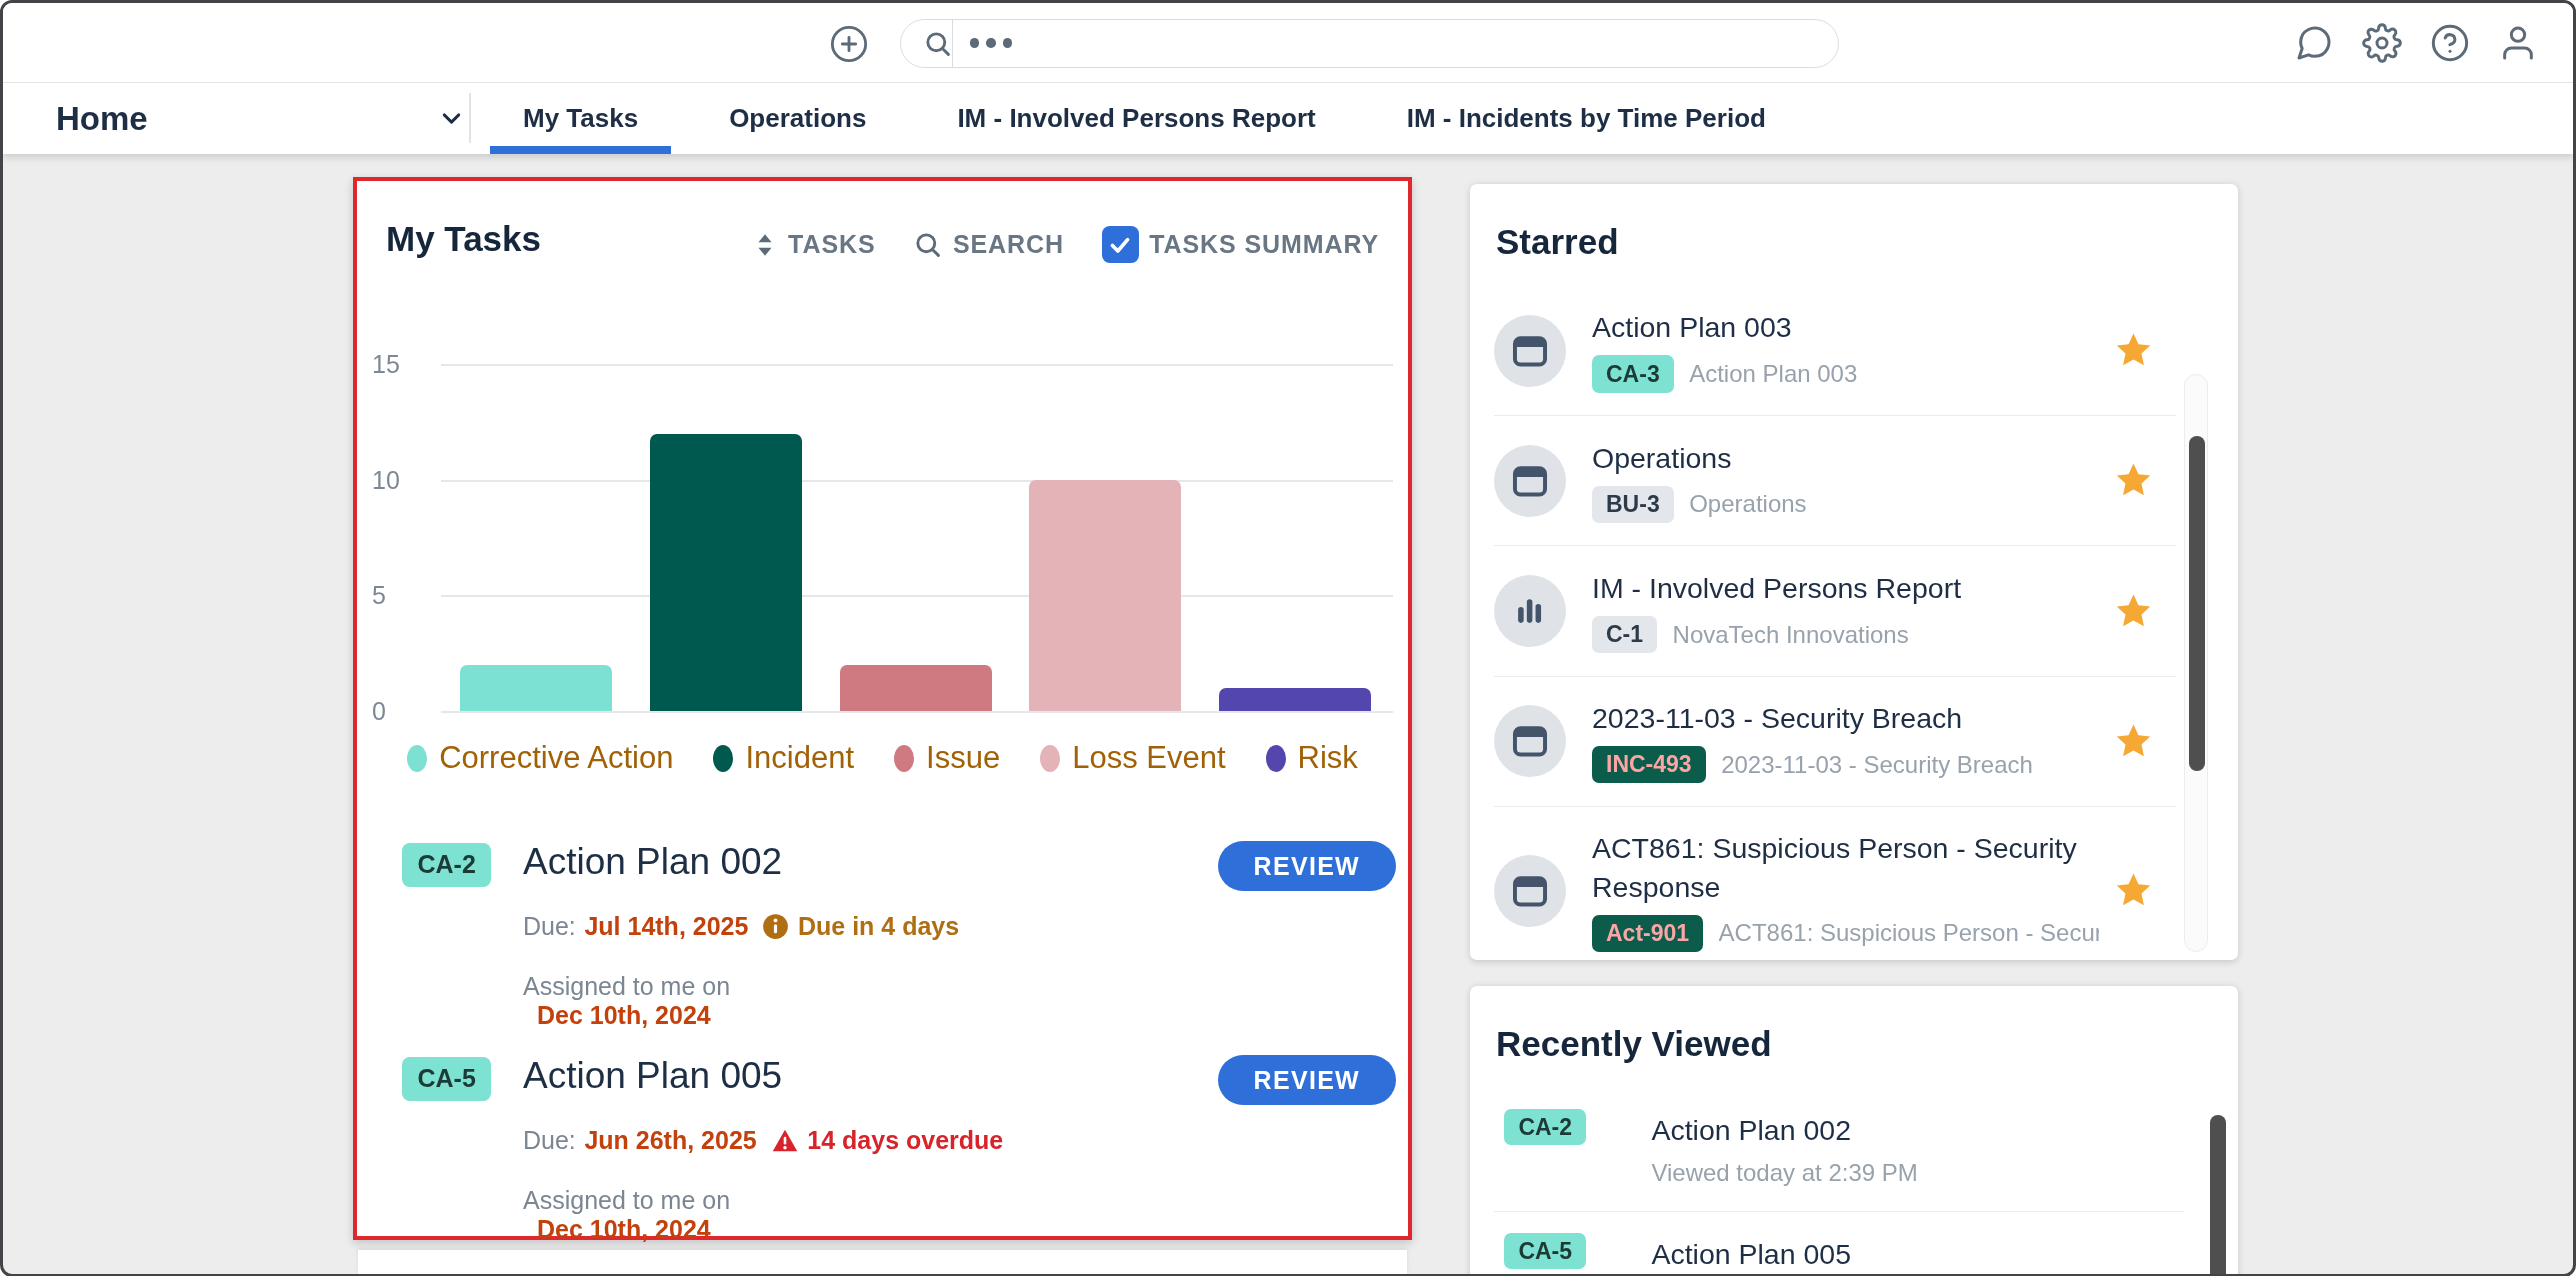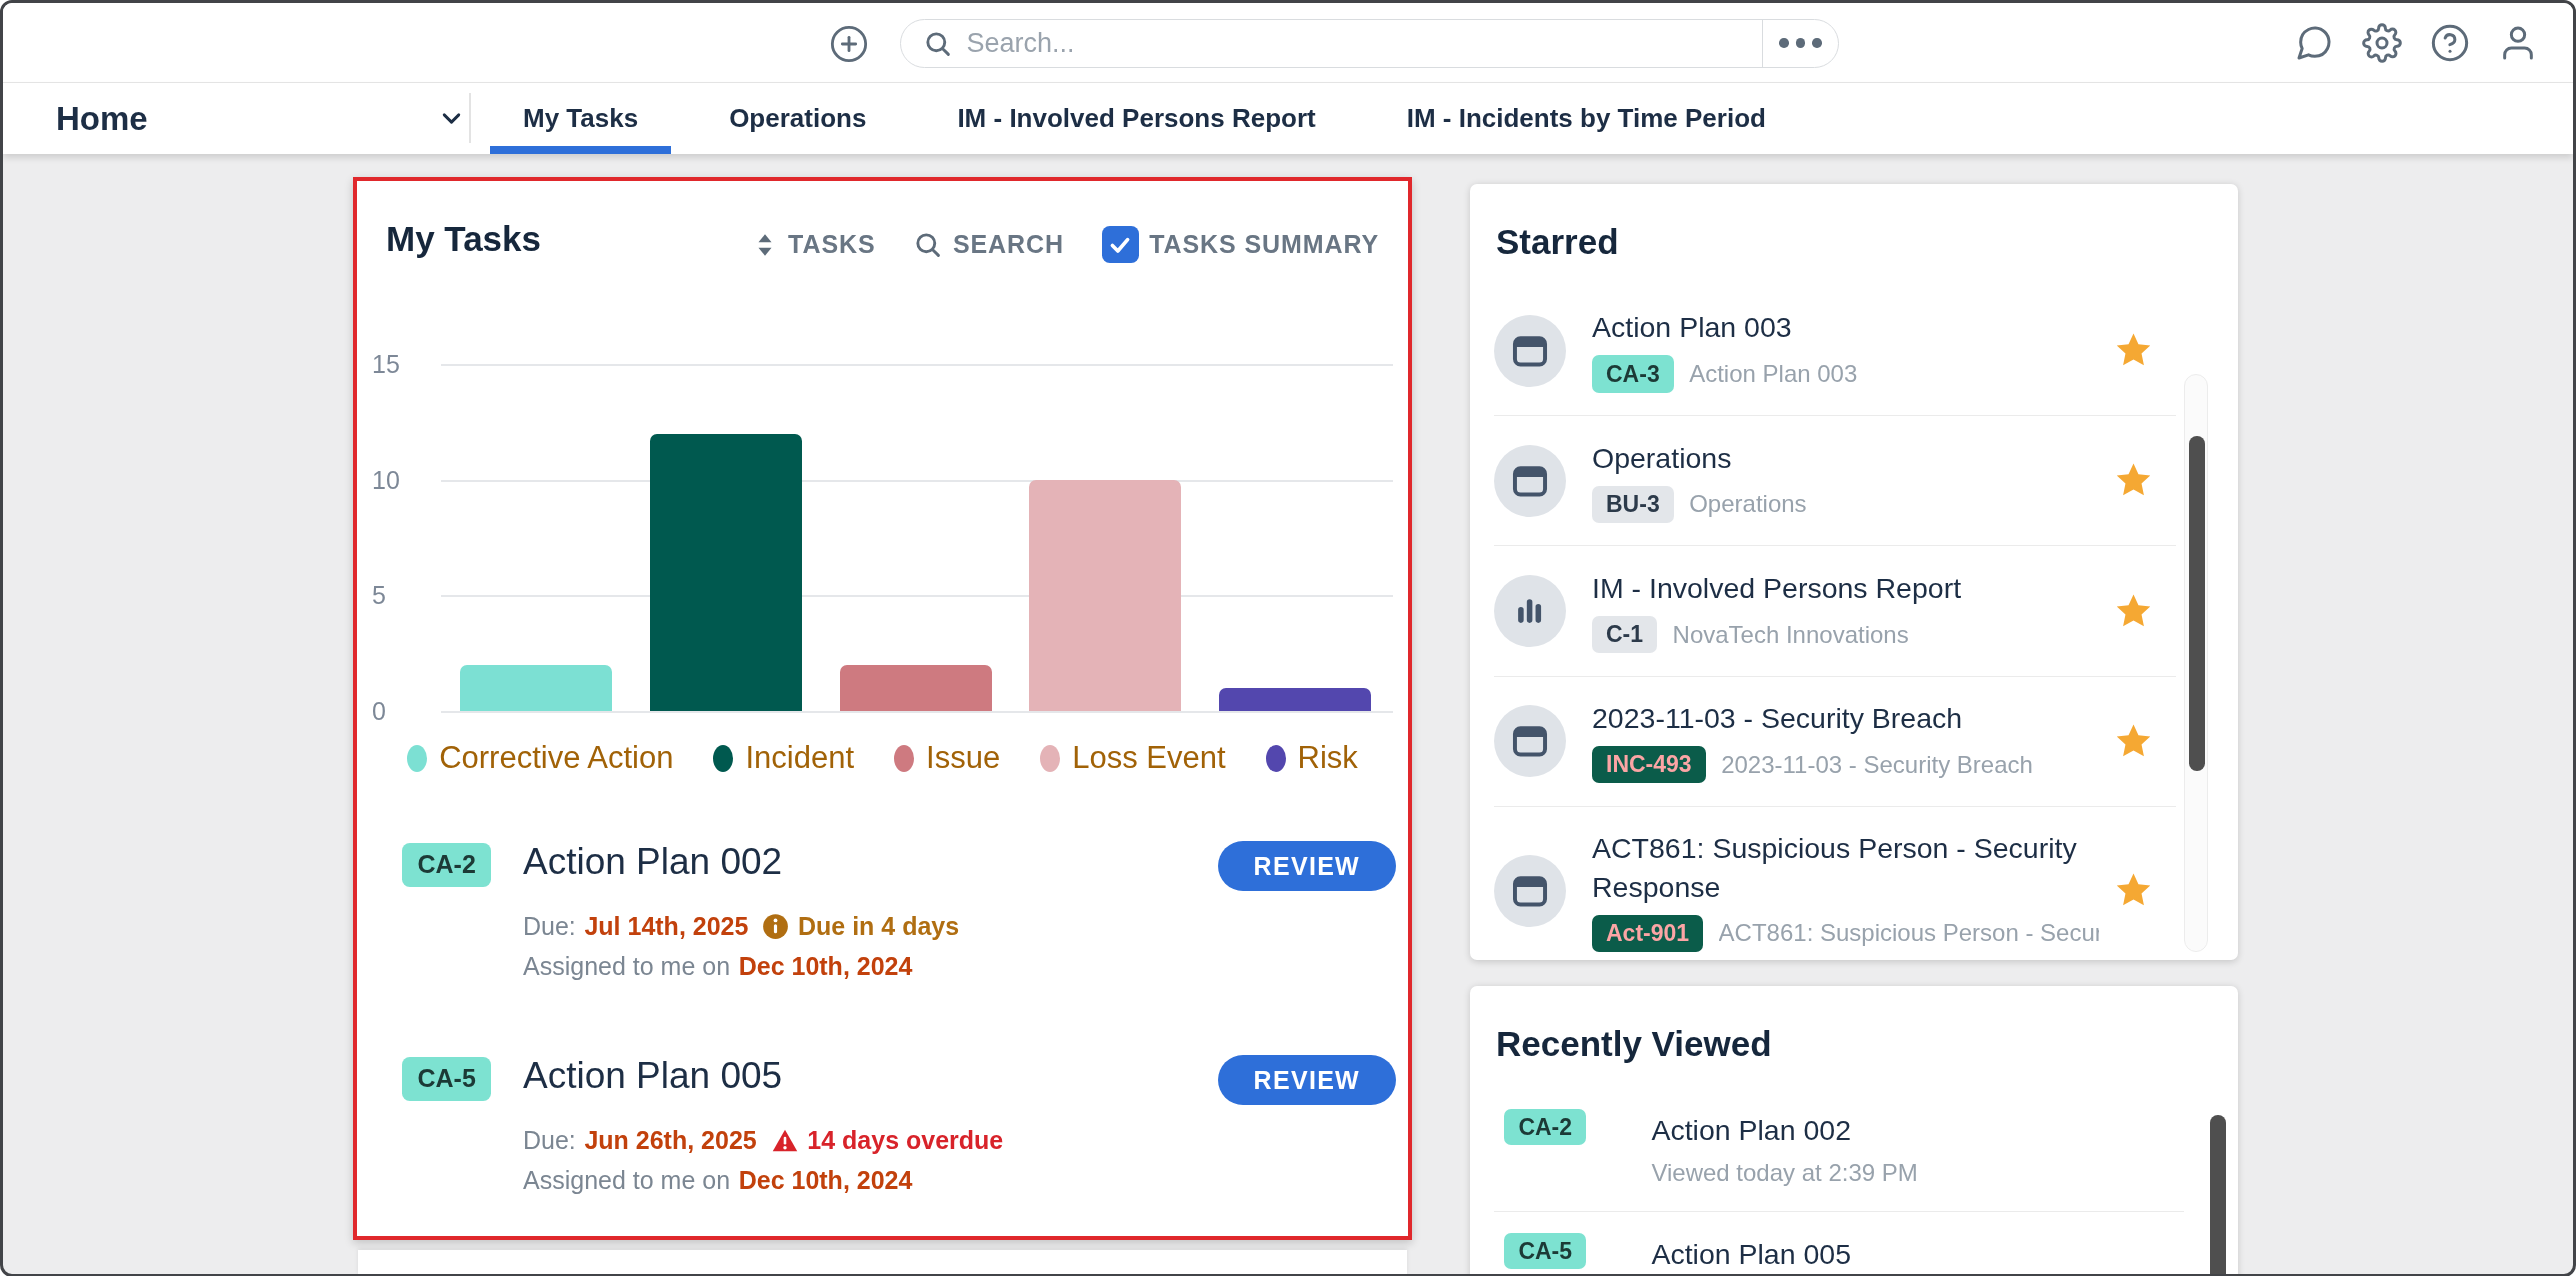--- a/index.html
+++ b/index.html
@@ -47,21 +47,21 @@
   .legend-dot { width: 20px; height: 27px; border-radius: 50%; }
   .legend-label { font-size: 31px; color: #a16207; }
   
   .task-list { position: absolute; left: 0; top: 660px; width: 100%; }
   .task { position: relative; height: 214px; }
   .t-badge { position: absolute; left: 45px; top: 1.7px; background: #7de2d1; color: #1c3a36; font-size: 25px; font-weight: 700; padding: 7.8px 15.5px; border-radius: 7.8px; }
   .t-title { position: absolute; left: 166px; top: 0; font-size: 37px; color: #1d2e45; cursor: pointer; }
   .t-btn { position: absolute; right: 12px; top: 0; height: 50px; line-height: 50px; padding: 0 36px; background: #2e6fd9; color: #fff; border: none; border-radius: 25px; font-size: 25px; font-weight: 700; letter-spacing: 1.3px; cursor: pointer; font-family: "Liberation Sans", sans-serif; }
   .t-line { position: absolute; left: 166px; display: flex; align-items: center; font-size: 25px; }
   .t-due { top: 71px; }
-  .t-assigned { top: 111px; }
+  .t-assigned { top: 131px; flex-direction: column; }
   .t-prefix { color: #7b8692; margin-right: 8.6px; }
   .t-date { color: #c2410c; font-weight: 700; margin-right: 14px; text-align: right; }
   .t-status { font-weight: 700; margin-left: 8.6px; }
   .task.warning .t-status { color: #b06e12; }
   .task.danger  .t-status { color: #d8232a; }
   .below-sliver { position: absolute; left: 355px; top: 1247px; width: 1049px; height: 26px; background: #fff; box-shadow: 0 -1.7px 4.3px rgba(0,0,0,0.08); }
   
   .side-card { position: absolute; left: 1467px; width: 768px; background: #fff; border-radius: 7px; box-shadow: 0 1.7px 7px rgba(0,0,0,0.16); }
   .starred-card { top: 181px; height: 776px; overflow: hidden; }
   .recent-card { top: 983px; height: 311px; overflow: hidden; }
@@ -106,21 +106,20 @@
           <line x1="8" y1="12" x2="16" y2="12"></line>
       </svg>
     </div>
     <div class="searchpill">
       <span class="mag">
         <svg viewBox="0 0 24 24" width="29" height="29" fill="none" stroke="currentColor" stroke-width="2.4" stroke-linecap="round">
           <circle cx="11" cy="11" r="7"></circle>
             <line x1="16.5" y1="16.5" x2="21" y2="21"></line>
         </svg>
       </span>
-      <input type="text" placeholder="Search..." style="">
       <div class="pill-more">
           <i></i>
           <i></i>
           <i></i>
         </div>
     </div>
     <div class="top-icons">
       <span class="top-icon">
         <svg viewBox="0 0 24 24" width="40" height="40" fill="none" stroke="currentColor" stroke-width="1.8" stroke-linecap="round" stroke-linejoin="round">
           <path d="M21 11.5a8.38 8.38 0 0 1-.9 3.8 8.5 8.5 0 0 1-7.6 4.7 8.38 8.38 0 0 1-3.8-.9L3 21l1.9-5.7a8.38 8.38 0 0 1-.9-3.8 8.5 8.5 0 0 1 4.7-7.6 8.38 8.38 0 0 1 3.8-.9h.5a8.48 8.48 0 0 1 8 8v.5z"></path>

